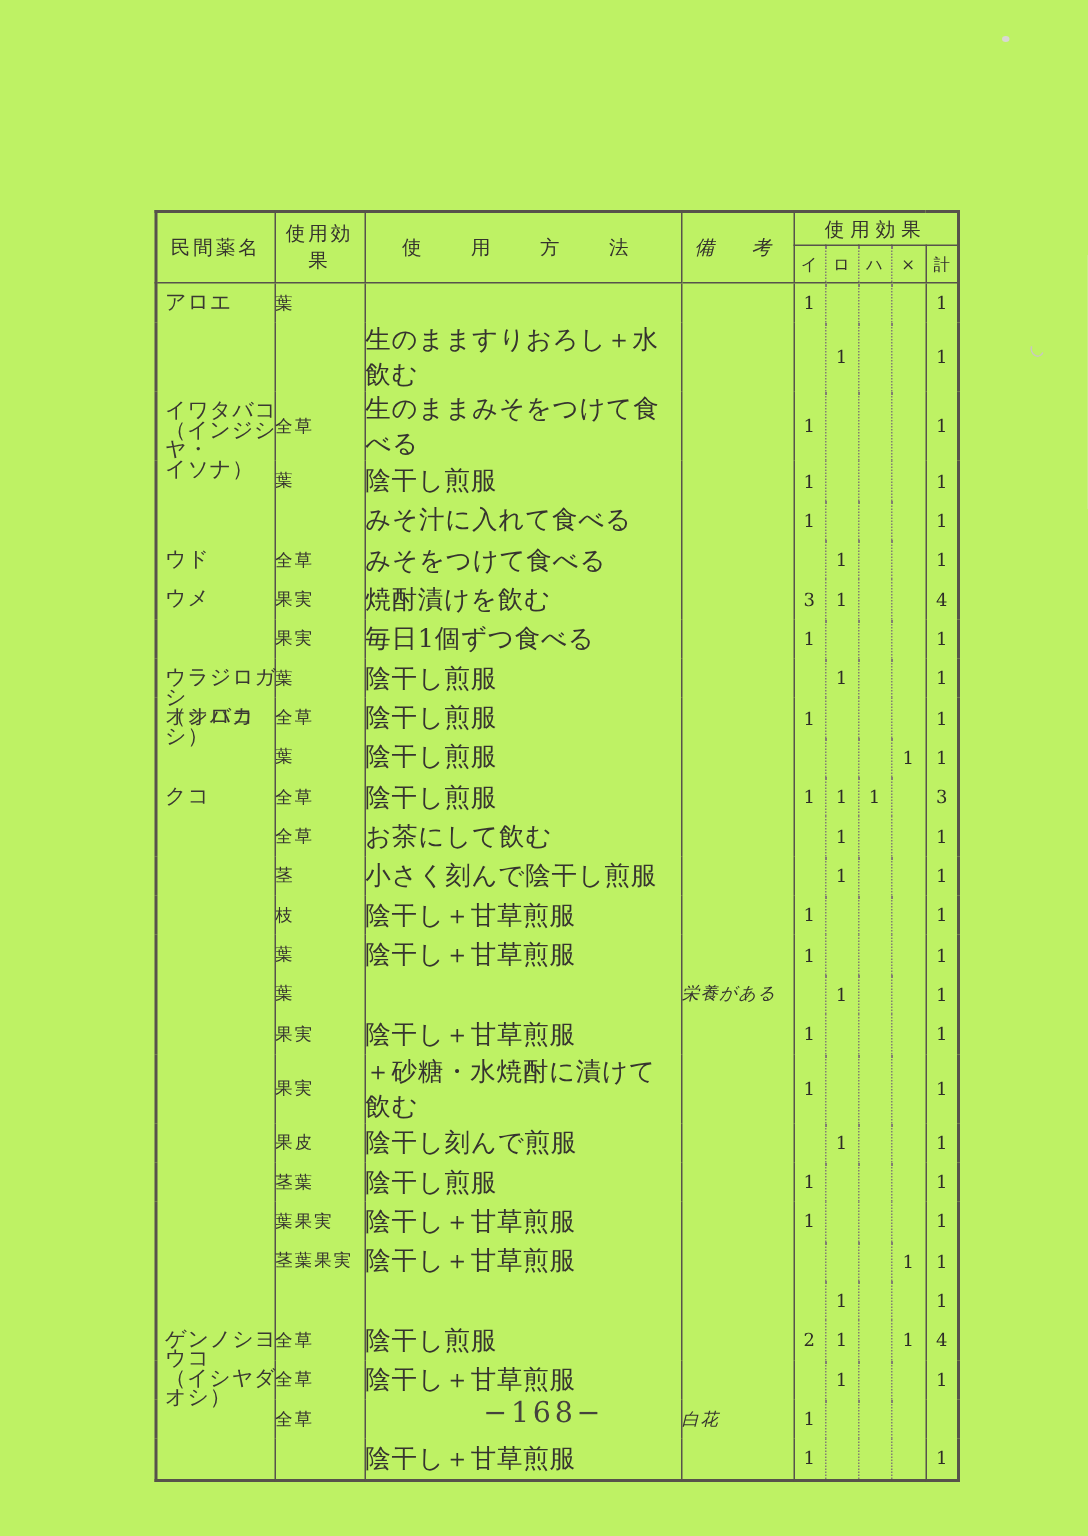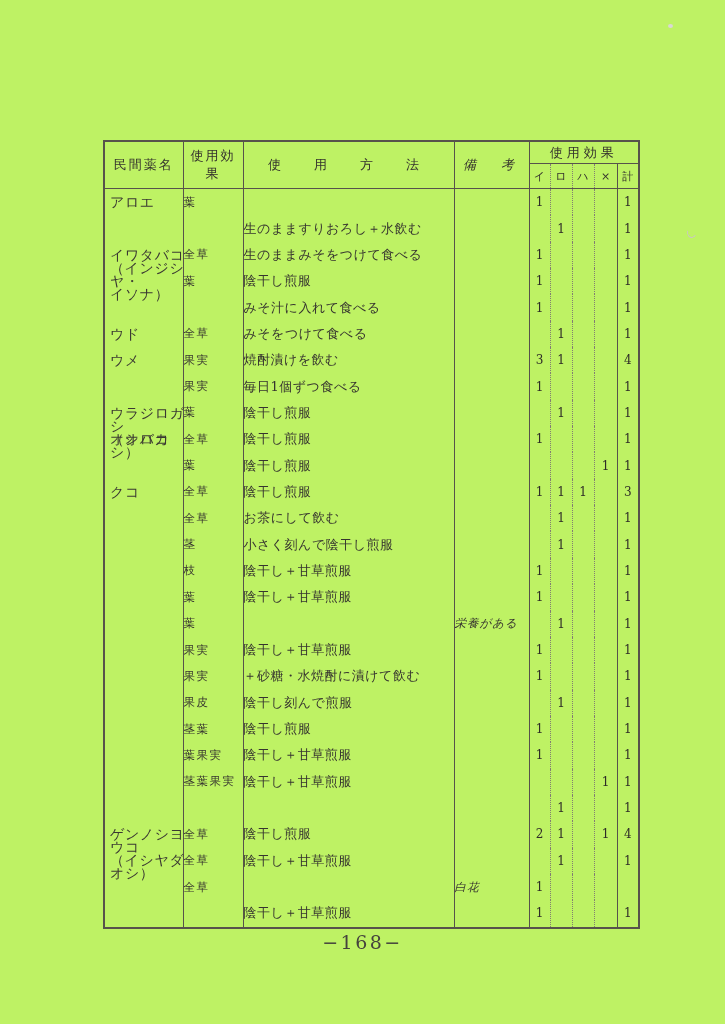--- a/index.html
+++ b/index.html
@@ -81,21 +81,21 @@
   td.c-part{
     border-left:1.5px solid #57534b;
     padding-left:8px;
     letter-spacing:1.5px;
     font-size:11.5px;
   }
   td.c-method{
     border-left:1.5px solid #57534b;
     padding-left:9px;
     letter-spacing:0.5px;
-    font-size:13px;
+    font-size:17px;
   }
   td.c-note{
     border-left:1.5px solid #57534b;
     padding-left:6px;
     letter-spacing:1px;
     font-size:11.5px;
     font-style:italic;
   }
   td.c-num{
     text-align:center;

